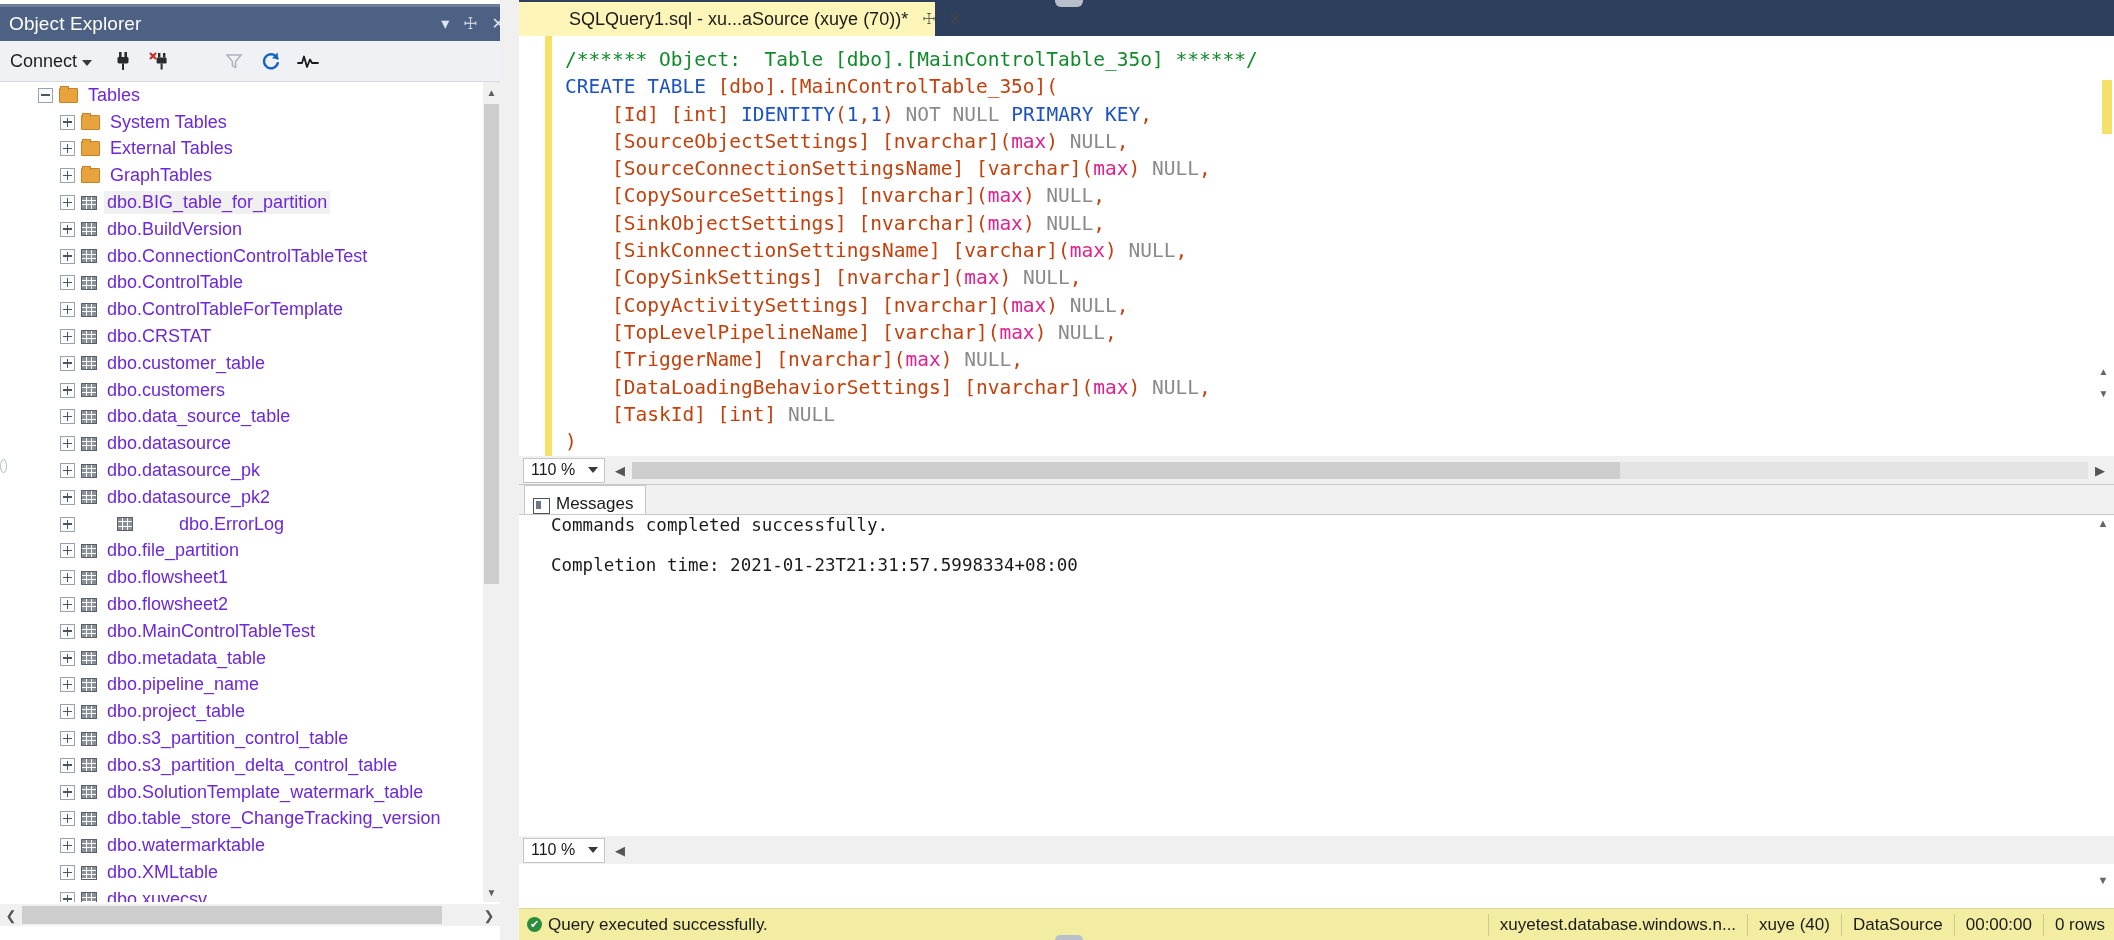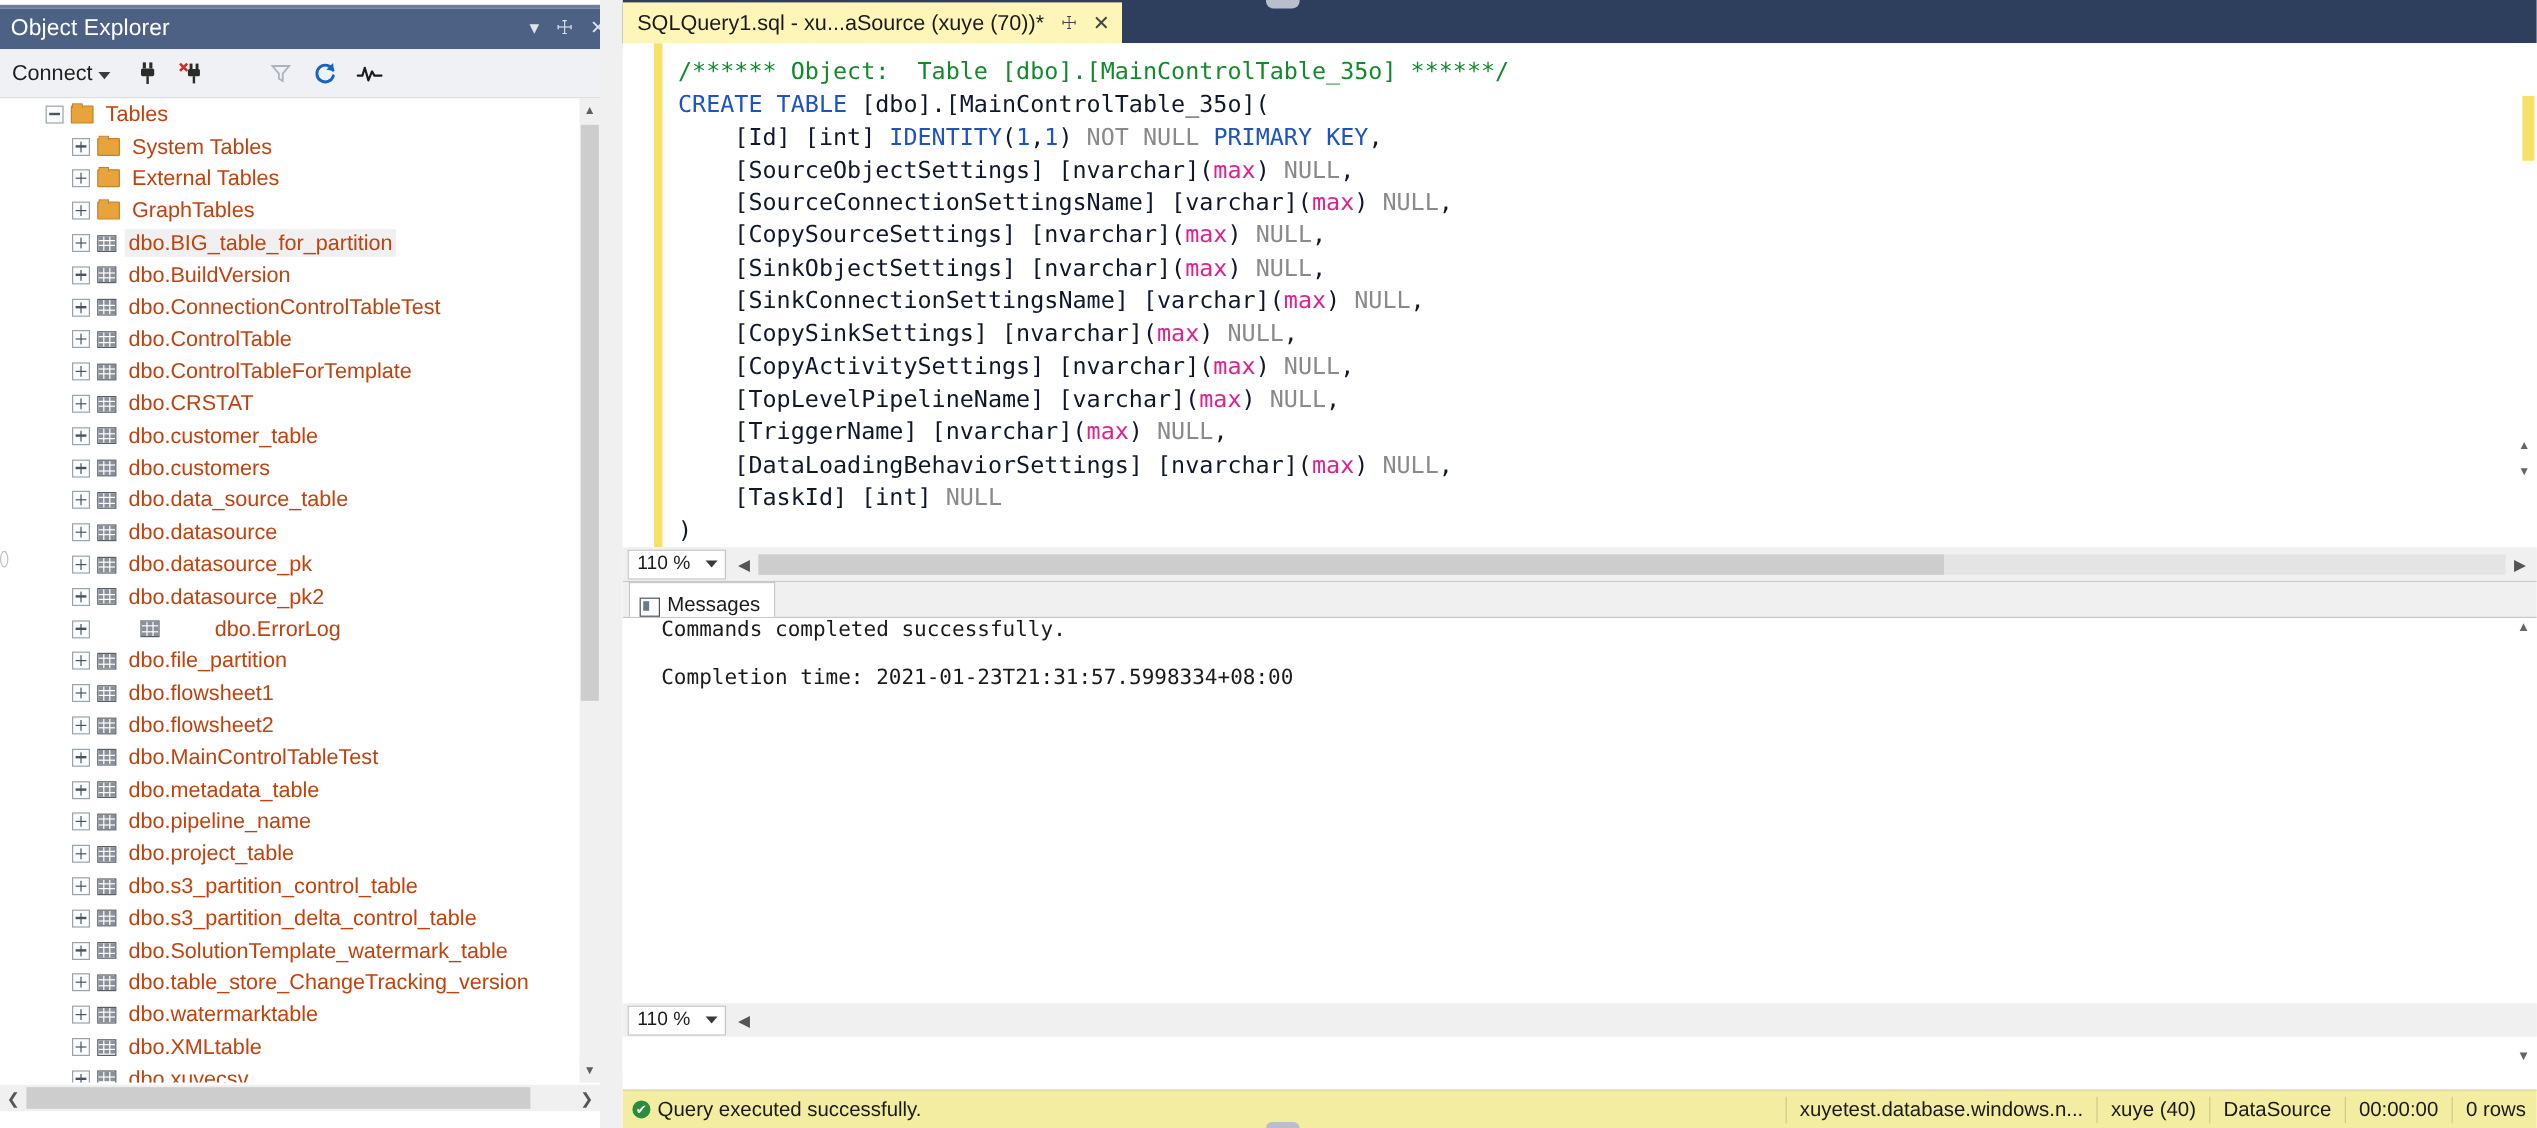--- a/index.html
+++ b/index.html
@@ -56,21 +56,21 @@
   .tb-ico { width: 22px; height: 22px; position: relative; cursor: pointer; }
   .plug { width: 22px; height: 22px; }
   .sq-gray { width: 13px; height: 13px; background: #b4b4b4; margin: 4px auto; }
   .oe-tree {
     position: absolute; left: 0; top: 78px;
     width: 500px; height: 820px;
     overflow: hidden; background: #ffffff;
   }
   .tnode {
     display: flex; align-items: center;
-    height: 26.8px; font-size: 18px; color: #c2410c;
+    height: 26.8px; font-size: 18px; color: #6d28d9;
     white-space: nowrap; cursor: pointer;
   }
   .tnode.sel-soft > .tlabel { background: #f0f0f0; }
   .exp {
     width: 13px; height: 13px; border: 1px solid #9aa3ad;
     background: #fbfcfd; position: relative; flex: 0 0 auto;
     font-size: 0; margin-right: 6px;
   }
   .exp::before, .exp::after {
     content: ""; position: absolute; background: #4a5560;
@@ -136,21 +136,21 @@
   }
   .tabstrip {
     position: absolute; left: 0; top: 0; width: 1595px; height: 36px;
     background: #2d3f5c;
   }
   .tab-active {
     position: absolute; left: 0; top: 2px; height: 34px;
     background: #fdf6b8; display: flex; align-items: center;
     padding: 0 10px 0 12px; box-sizing: border-box; cursor: pointer;
   }
-  .tab-title { font-size: 18px; color: #1a1a1a; white-space: nowrap; }
+  .tab-title { font-size: 18px; color: #1a1a1a; white-space: nowrap; margin-left: 38px; }
   .tab-ico { margin-left: 14px; color: #444; font-size: 15px; cursor: pointer; }
   .tab-x { margin-left: 13px; color: #444; font-size: 17px; cursor: pointer; }
 
   .editor {
     position: absolute; left: 0; top: 36px;
     width: 1595px; height: 420px; background: #ffffff;
     overflow: hidden;
   }
   .ed-selmargin {
     position: absolute; left: 14px; top: 0; width: 12px; height: 420px;
@@ -163,21 +163,21 @@
   .code {
     position: absolute; left: 46px; top: 10px;
     font-family: "DejaVu Sans Mono", monospace;
     font-size: 19.5px; line-height: 27.3px;
     white-space: pre; color: #000000;
   }
   .c-comment { color: #118a2b; }
   .c-kw      { color: #1c52c4; }
   .c-gray    { color: #8a8a8a; }
   .c-pink    { color: #e21f8d; }
-  .c-plain   { color: #0f172a; }
+  .c-plain   { color: #c2410c; }
 
   .ed-right-gutter {
     position: absolute; right: 0; top: 36px; width: 22px; height: 420px;
     background: #ffffff;
   }
   .ed-rg-yellow {
     position: absolute; right: 2px; top: 44px; width: 10px; height: 54px;
     background: #f5e168;
   }
   .ed-rg-up, .ed-rg-dn {

